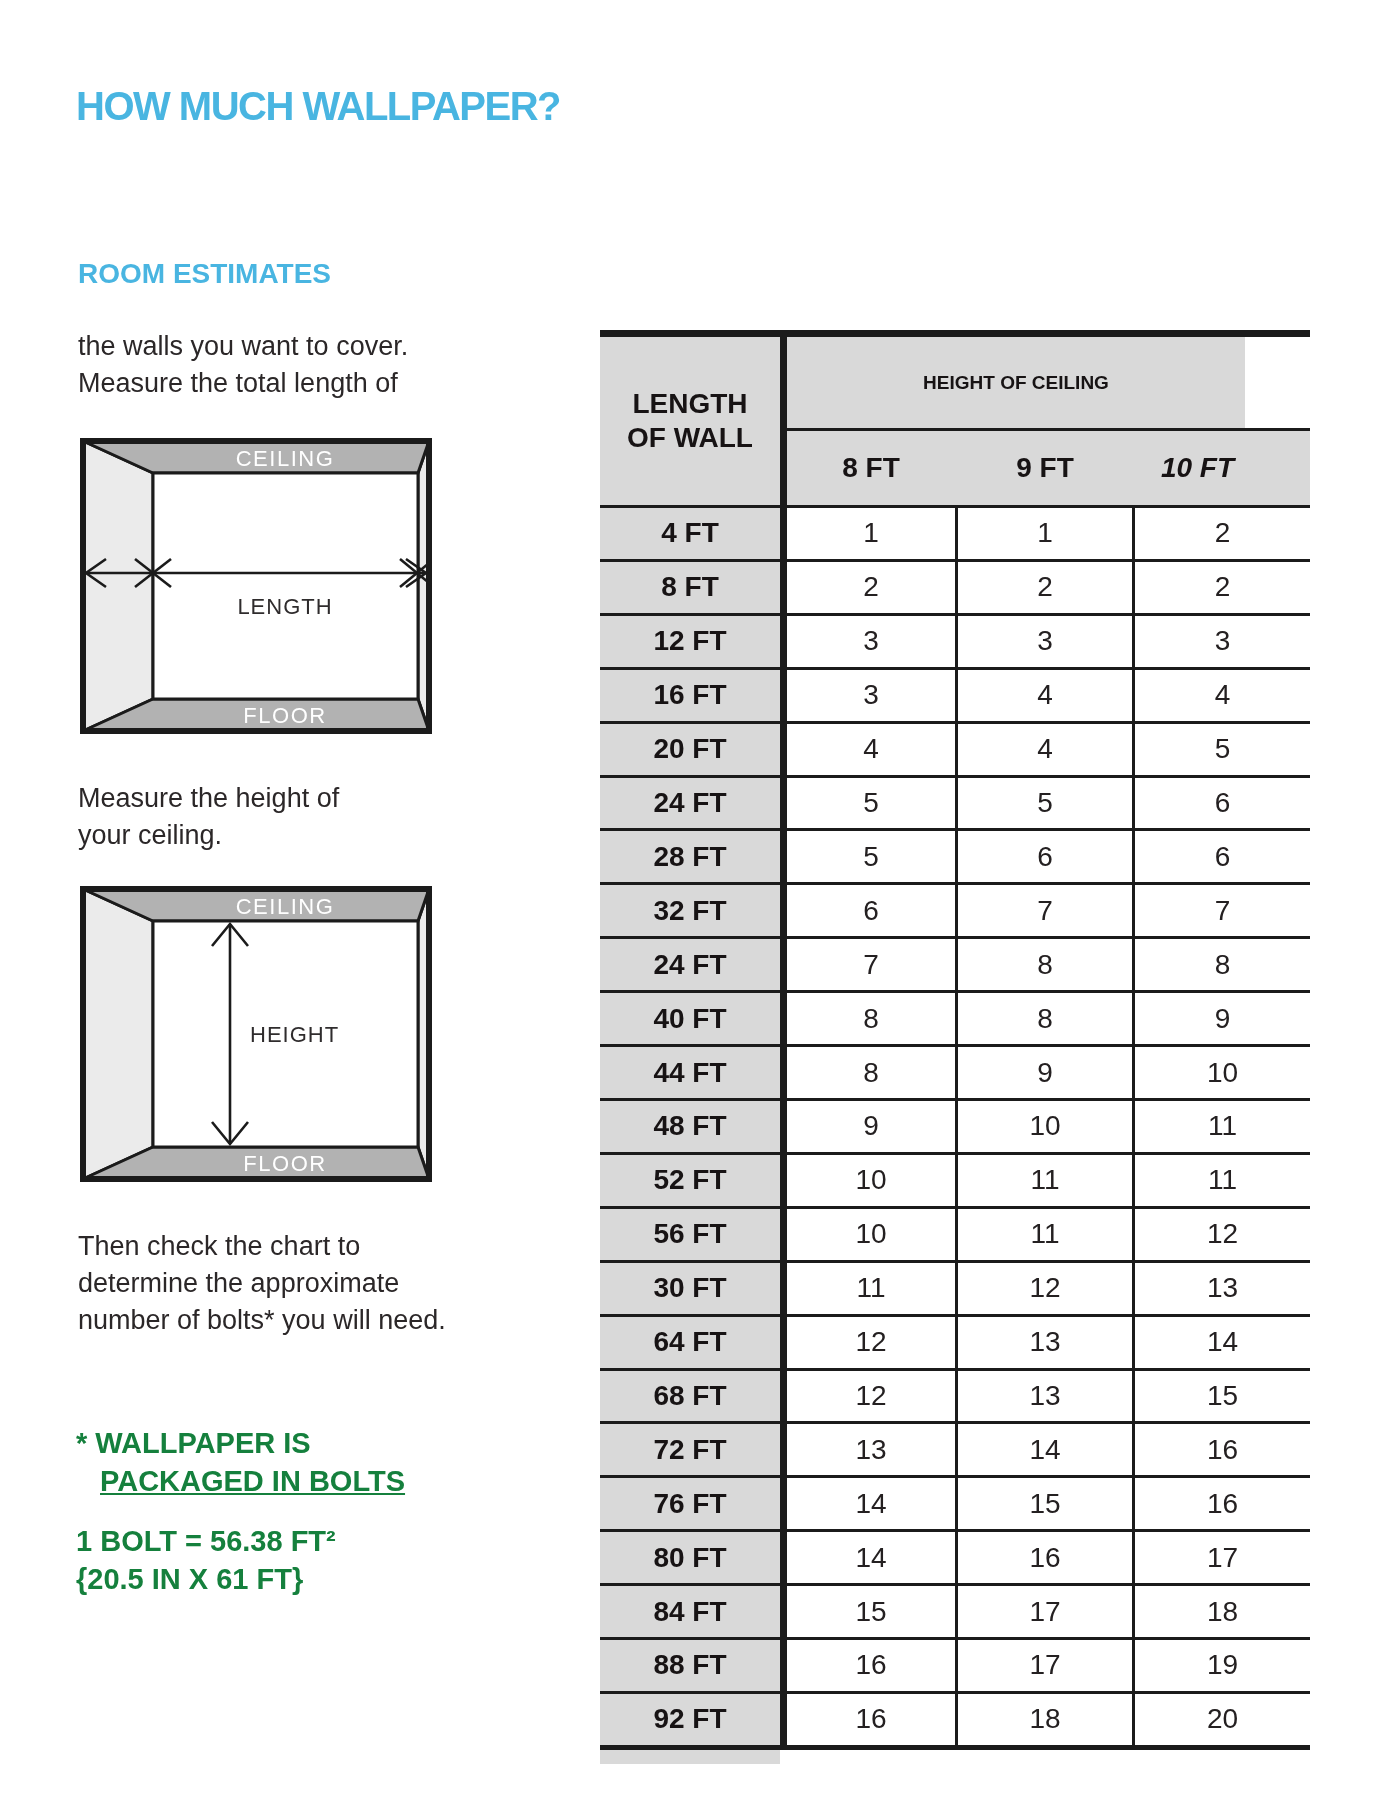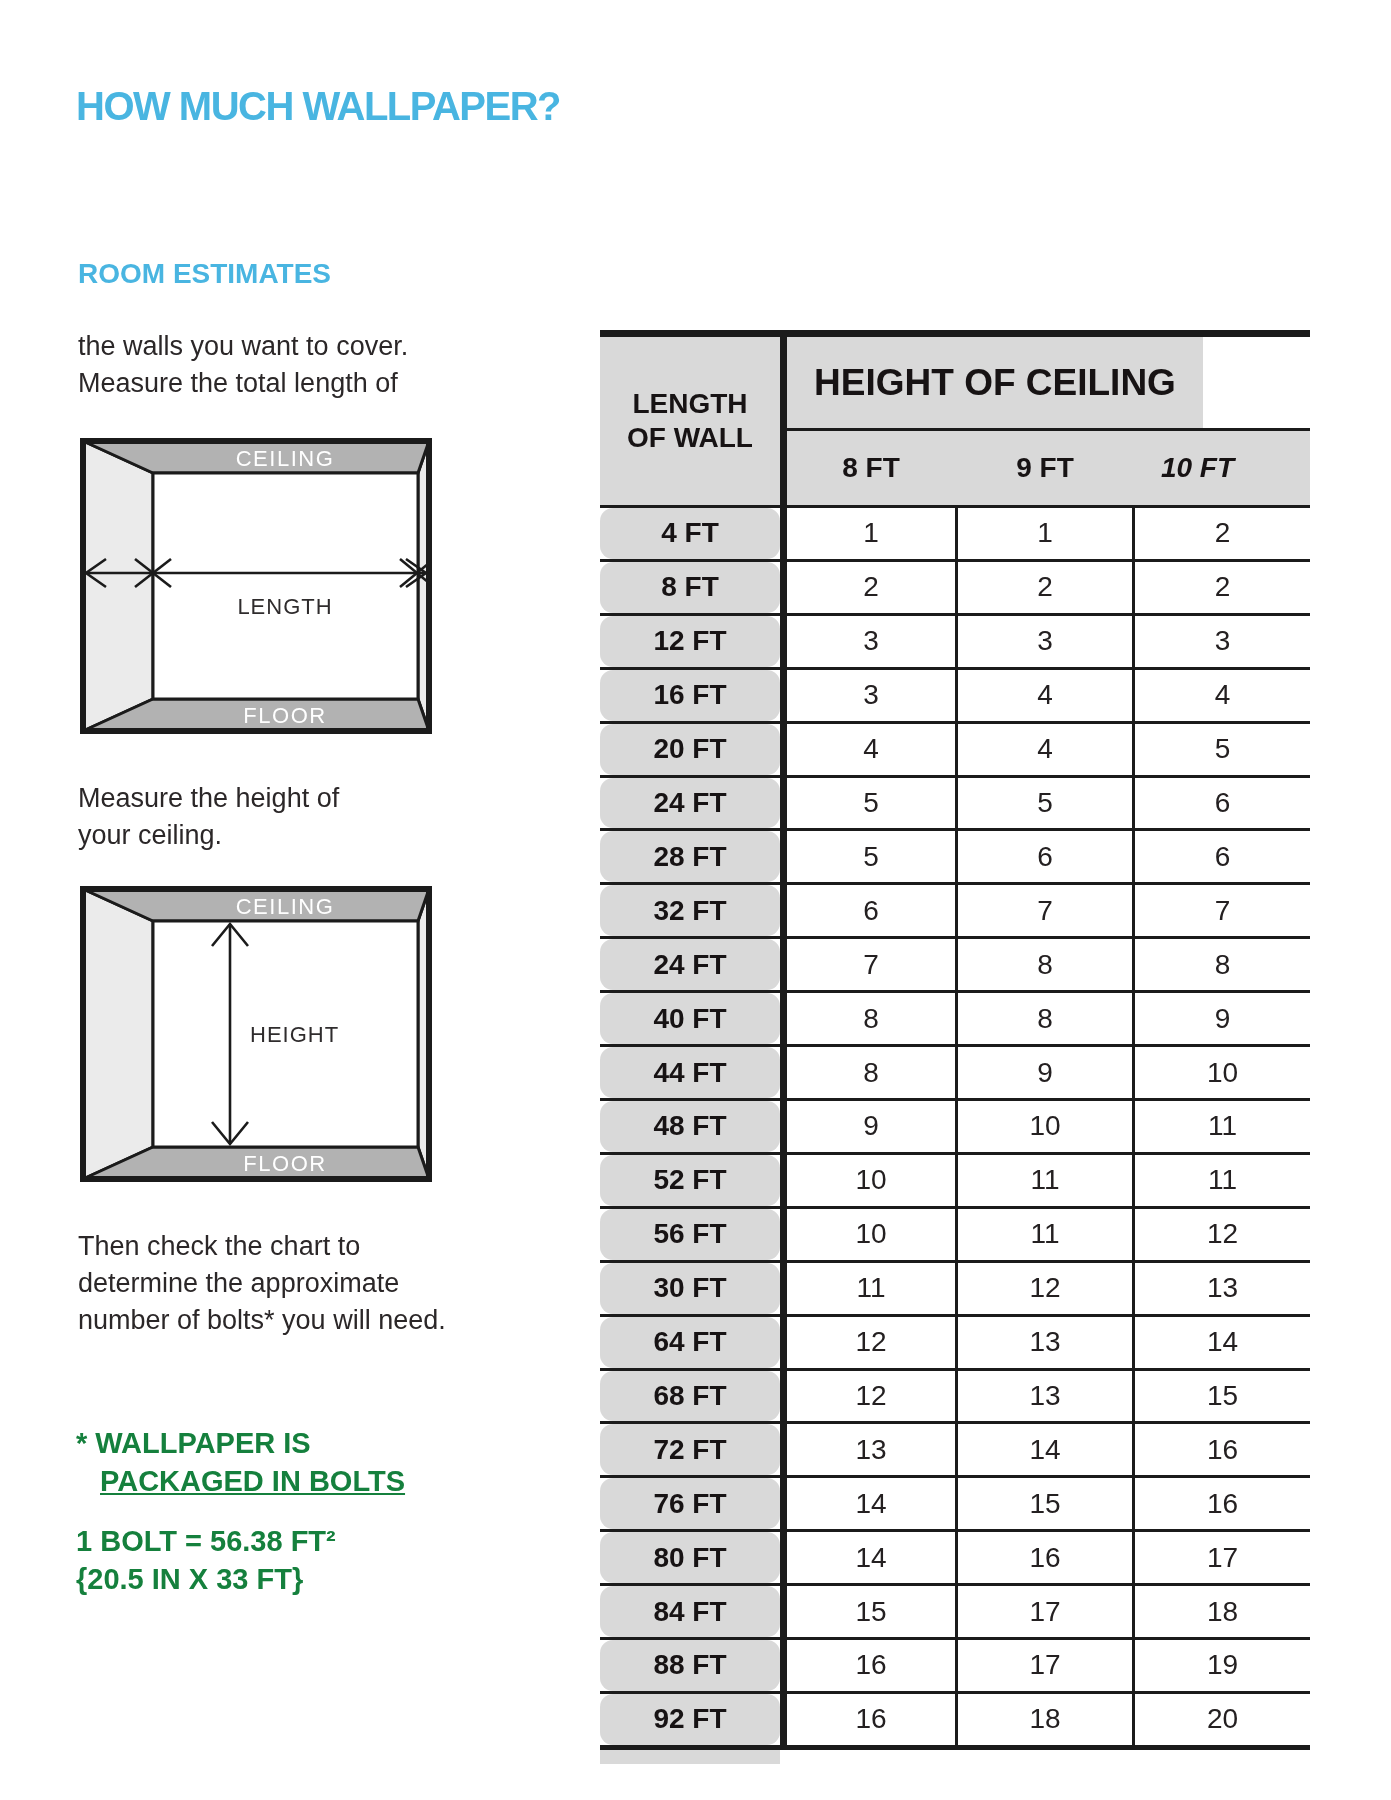--- a/index.html
+++ b/index.html
@@ -40,34 +40,34 @@
   .btable{left:600px;top:330px;width:710px;height:1436px;}
   .t-top{left:0;top:0;width:710px;height:7px;background:var(--line);}
   .t-bottom{left:0;top:1415px;width:710px;height:5px;background:var(--line);}
   .t-stub{left:0;top:1420px;width:180px;height:14px;background:var(--cell-gray);}
   .t-rowhead{
     left:0;top:7px;width:180px;height:168px;background:var(--cell-gray);
     display:flex;flex-direction:column;align-items:center;justify-content:center;
     font-size:28px;font-weight:bold;line-height:34px;color:#171314;text-align:center;
   }
   .t-group{
-    left:187px;top:7px;width:416px;height:91px;background:var(--cell-gray);
+    left:187px;top:7px;width:458px;height:91px;background:var(--cell-gray);
     display:flex;align-items:center;justify-content:center;
-    font-size:37px;font-weight:bold;color:#171314;
+    font-size:19px;font-weight:bold;color:#171314;
   }
   .t-groupline{left:187px;top:98px;width:523px;height:3px;background:var(--line);}
   .t-substrip{left:187px;top:101px;width:523px;height:74px;background:var(--cell-gray);}
   .t-sub{top:101px;height:74px;display:flex;align-items:center;justify-content:center;
     font-size:28px;font-weight:bold;color:#171314;}
   .sub1{left:187px;width:168px;} .sub2{left:358px;width:174px;} .sub3{left:510px;width:175px;font-style:italic;}
   .t-body{left:0;top:175px;width:710px;height:1240px;display:flex;flex-direction:column;}
   .trow{flex:1;position:relative;border-top:3px solid var(--line);box-sizing:border-box;}
   .cell{position:absolute;top:0;height:100%;display:flex;align-items:center;justify-content:center;
     font-size:28px;color:#242021;}
-  .c0{left:0;width:180px;background:var(--cell-gray);font-weight:bold;color:#171314;border-radius:13px;}
+  .c0{left:0;width:180px;background:var(--cell-gray);font-weight:bold;color:#171314;}
   .c1{left:187px;width:168px;} .c2{left:358px;width:174px;} .c3{left:535px;width:175px;}
   .t-vthick{left:180px;top:7px;width:7px;height:1413px;background:var(--line);}
   .t-v1{left:355px;top:175px;width:3px;height:1240px;background:var(--line);}
   .t-v2{left:532px;top:175px;width:3px;height:1240px;background:var(--line);}
 </style>
 </head>
 <body>
 
 <div class="page">
 
@@ -129,21 +129,21 @@
     <div>number of bolts* you will need.</div>
   </div>
 
   <div class="abs footnote fn1">
     <div>* WALLPAPER IS</div>
     <div class="fn-indent">PACKAGED IN BOLTS</div>
   </div>
 
   <div class="abs footnote fn2">
     <div>1 BOLT = 56.38 FT²</div>
-    <div>{20.5 IN X 33 FT}</div>
+    <div>{20.5 IN X 61 FT}</div>
   </div>
 
 
   <div class="abs btable">
     <div class="abs t-top"></div>
     <div class="abs t-rowhead">
       <div>LENGTH</div>
       <div>OF WALL</div>
     </div>
     <div class="abs t-group">HEIGHT OF CEILING</div>

